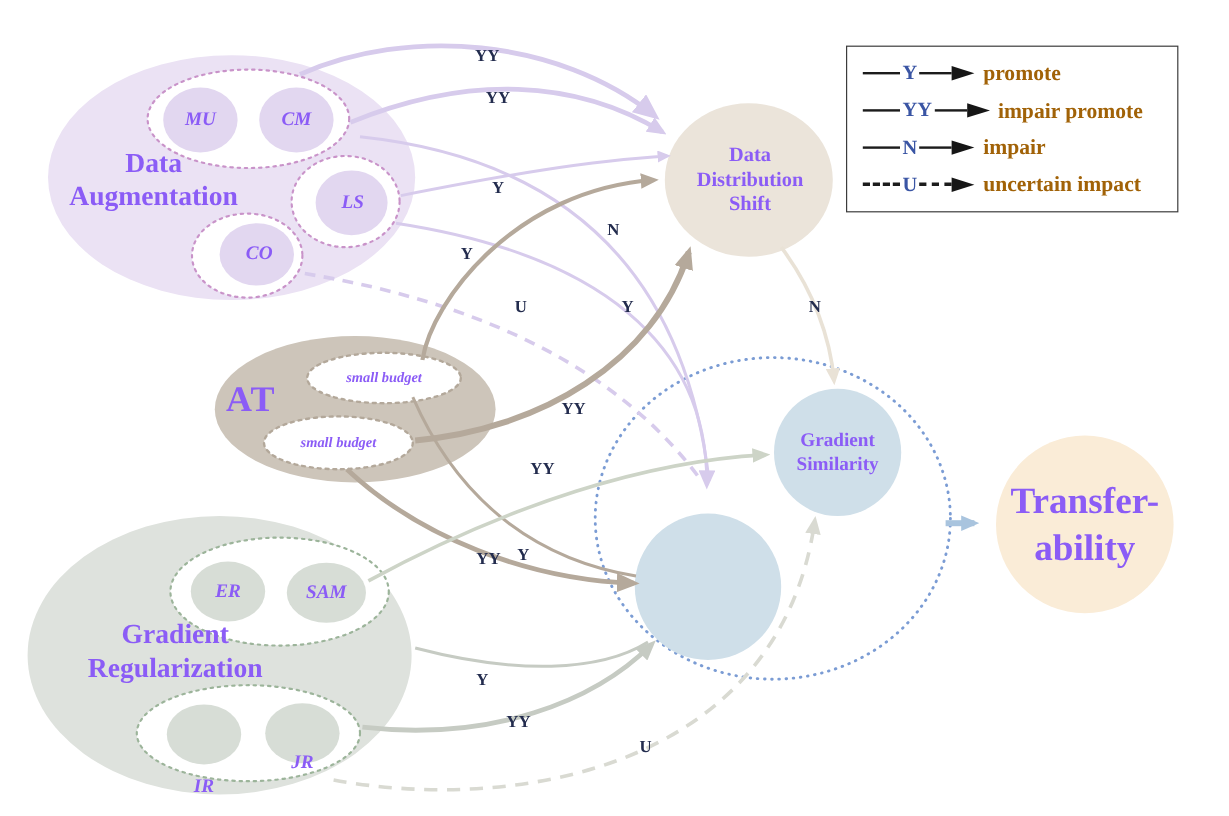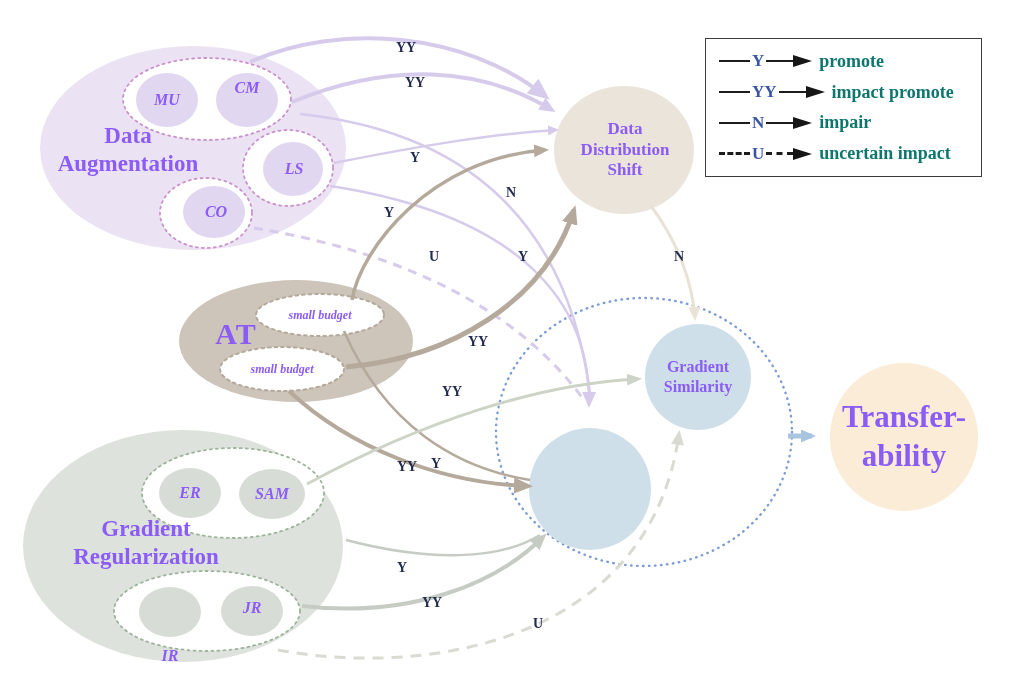--- a/index.html
+++ b/index.html
@@ -2,41 +2,41 @@
 <html><head>
 <meta charset="utf-8">
 <style>
   html,body{margin:0;padding:0;background:#ffffff;}
   .canvas{position:relative;width:1024px;height:680px;background:#ffffff;overflow:hidden;
           font-family:"Liberation Serif", serif;}
   .canvas svg{position:absolute;left:0;top:0;}
   .lbl{position:absolute;transform:translate(-50%,-50%);text-align:center;
        white-space:pre-line;color:#8b5cf6;font-weight:bold;line-height:1.22;}
   .group-label{font-size:23px;}
-  .at-label{font-size:30px;letter-spacing:1px;margin-left:27px;}
+  .at-label{font-size:30px;letter-spacing:1px;}
   .member{font-size:16px;font-style:italic;}
   .budget{font-size:12px;font-style:italic;}
   .node-label{font-size:17px;}
   .gs-label{font-size:16px;}
   .transfer-label{font-size:31px;line-height:1.25;}
   .edge-label{position:absolute;transform:translate(-50%,-50%);font-size:14px;font-weight:bold;
               color:#232c4e;}
   
   .legend{position:absolute;left:705px;top:38px;width:277px;height:139px;border:1.6px solid #3c3c3c;
           display:flex;flex-direction:column;justify-content:space-evenly;padding:2px 0 2px 13px;
           box-sizing:border-box;background:#ffffff;}
   .legend-row{display:flex;align-items:center;}
   .seg{display:inline-block;height:0;border-top:2.6px solid #1c1c1c;}
   .seg.pre{width:31px;}
   .seg.post{width:27px;}
   .seg.dash{border-top-style:dashed;border-top-width:3px;}
   .legend-symbol{font-size:17px;font-weight:bold;color:#3a55a4;margin:0 2px;}
   .tri{width:0;height:0;border-left:19px solid #161616;border-top:6px solid transparent;
        border-bottom:6px solid transparent;display:inline-block;}
-  .legend-text{font-size:18px;font-weight:bold;color:#0f766e;margin-left:7px;white-space:nowrap;}
+  .legend-text{font-size:18px;font-weight:bold;color:#a16207;margin-left:7px;white-space:nowrap;}
 </style>
 </head>
 <body>
 
 <div class="canvas">
 
   <svg width="1024" height="680" viewBox="0 0 1024 680">
     <defs>
       <marker id="mk-purple-big" markerUnits="userSpaceOnUse" markerWidth="22" markerHeight="19" refX="16" refY="9.5" orient="auto">
           <path d="M0,0 L22,9.5 L0,19 Z" fill="#d7cbec"></path>
@@ -113,34 +113,34 @@
     <path d="M 346 540 C 430 562, 500 560, 540 535" fill="none" stroke="#c6cbc3" stroke-width="2.5"></path>
     <path d="M 302 606 C 410 618, 495 585, 543 537" fill="none" stroke="#c6cbc3" stroke-width="4" marker-end="url(#mk-grey)"></path>
     <path d="M 278 650 C 430 678, 650 640, 679 434" fill="none" stroke="#d9dad2" stroke-width="3" stroke-dasharray="11 8" marker-end="url(#mk-greylight)"></path>
     <path d="M 651 206 C 678 242, 692 282, 695 317" fill="none" stroke="#e9e2d6" stroke-width="3" marker-end="url(#mk-beige)"></path>
     <path d="M 788 436 L 812 436" fill="none" stroke="#a9c4de" stroke-width="5" marker-end="url(#mk-blue)"></path>
   </svg>
 
   <div class="lbl group-label" style="left:128px;top:150px;">Data
 Augmentation</div>
   <div class="lbl member" style="left:167px;top:100px;">MU</div>
-  <div class="lbl member" style="left:247px;top:88px;text-align:center;">CM</div>
+  <div class="lbl member" style="left:247px;top:100px;text-align:center;">CM</div>
   <div class="lbl member" style="left:294px;top:169px;">LS</div>
   <div class="lbl member" style="left:216px;top:212px;">CO</div>
 
   <div class="lbl at-label" style="left:209px;top:334px;">AT</div>
   <div class="lbl budget" style="left:320px;top:315px;">small budget</div>
   <div class="lbl budget" style="left:282px;top:369px;">small budget</div>
 
   <div class="lbl group-label" style="left:146px;top:543px;">Gradient
 Regularization</div>
   <div class="lbl member" style="left:190px;top:493px;text-align:center;">ER</div>
   <div class="lbl member" style="left:272px;top:494px;">SAM</div>
   <div class="lbl member" style="left:170px;top:616px;margin-top:40px;">IR</div>
-  <div class="lbl member" style="left:252px;top:608px;">JR</div>
+  <div class="lbl member" style="left:252px;top:636px;">JR</div>
 
   <div class="lbl node-label" style="left:625px;top:150px;">Data
 Distribution
 Shift</div>
   <div class="lbl gs-label" style="left:698px;top:377px;">Gradient
 Similarity</div>
   <div class="lbl transfer-label" style="left:904px;top:437px;">Transfer-
 ability</div>
 
   <div class="edge-label" style="left:406px;top:48px;">YY</div>
@@ -165,21 +165,21 @@
       <span class="legend-symbol">Y</span>
       <span class="seg post"></span>
       <span class="tri"></span>
       <span class="legend-text">promote</span>
     </div>
     <div class="legend-row">
       <span class="seg pre"></span>
       <span class="legend-symbol">YY</span>
       <span class="seg post"></span>
       <span class="tri"></span>
-      <span class="legend-text">impact promote</span>
+      <span class="legend-text">impair promote</span>
     </div>
     <div class="legend-row">
       <span class="seg pre"></span>
       <span class="legend-symbol">N</span>
       <span class="seg post"></span>
       <span class="tri"></span>
       <span class="legend-text">impair</span>
     </div>
     <div class="legend-row">
       <span class="seg pre dash"></span>

